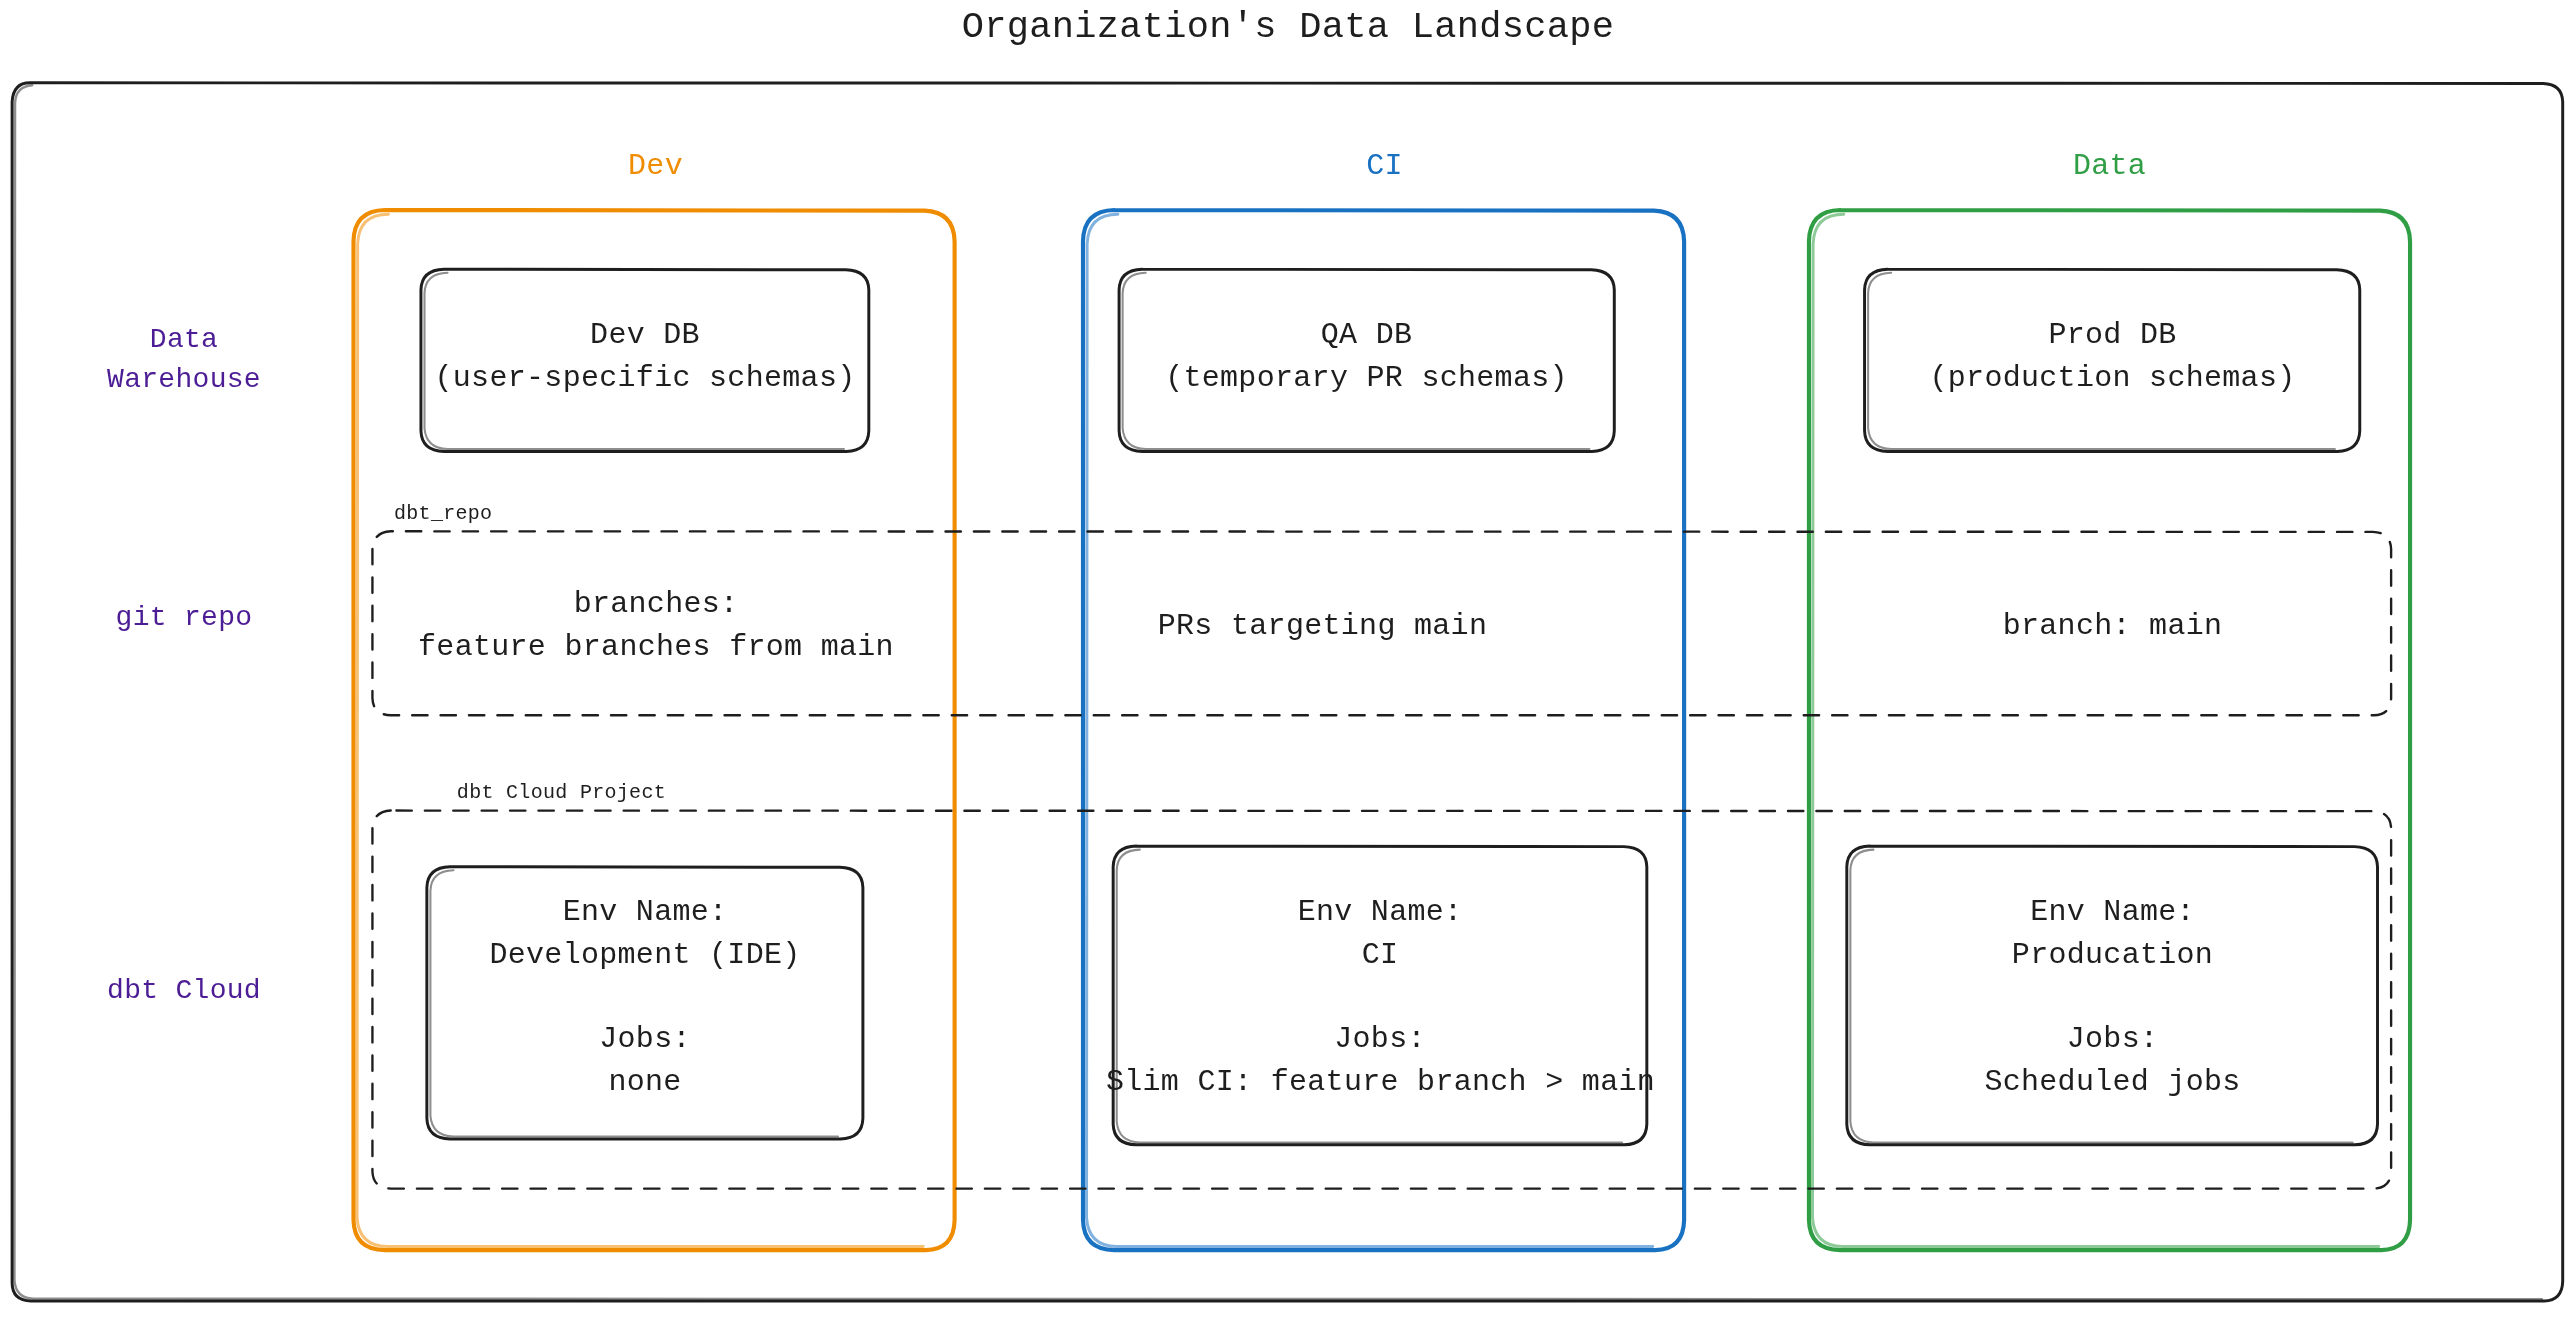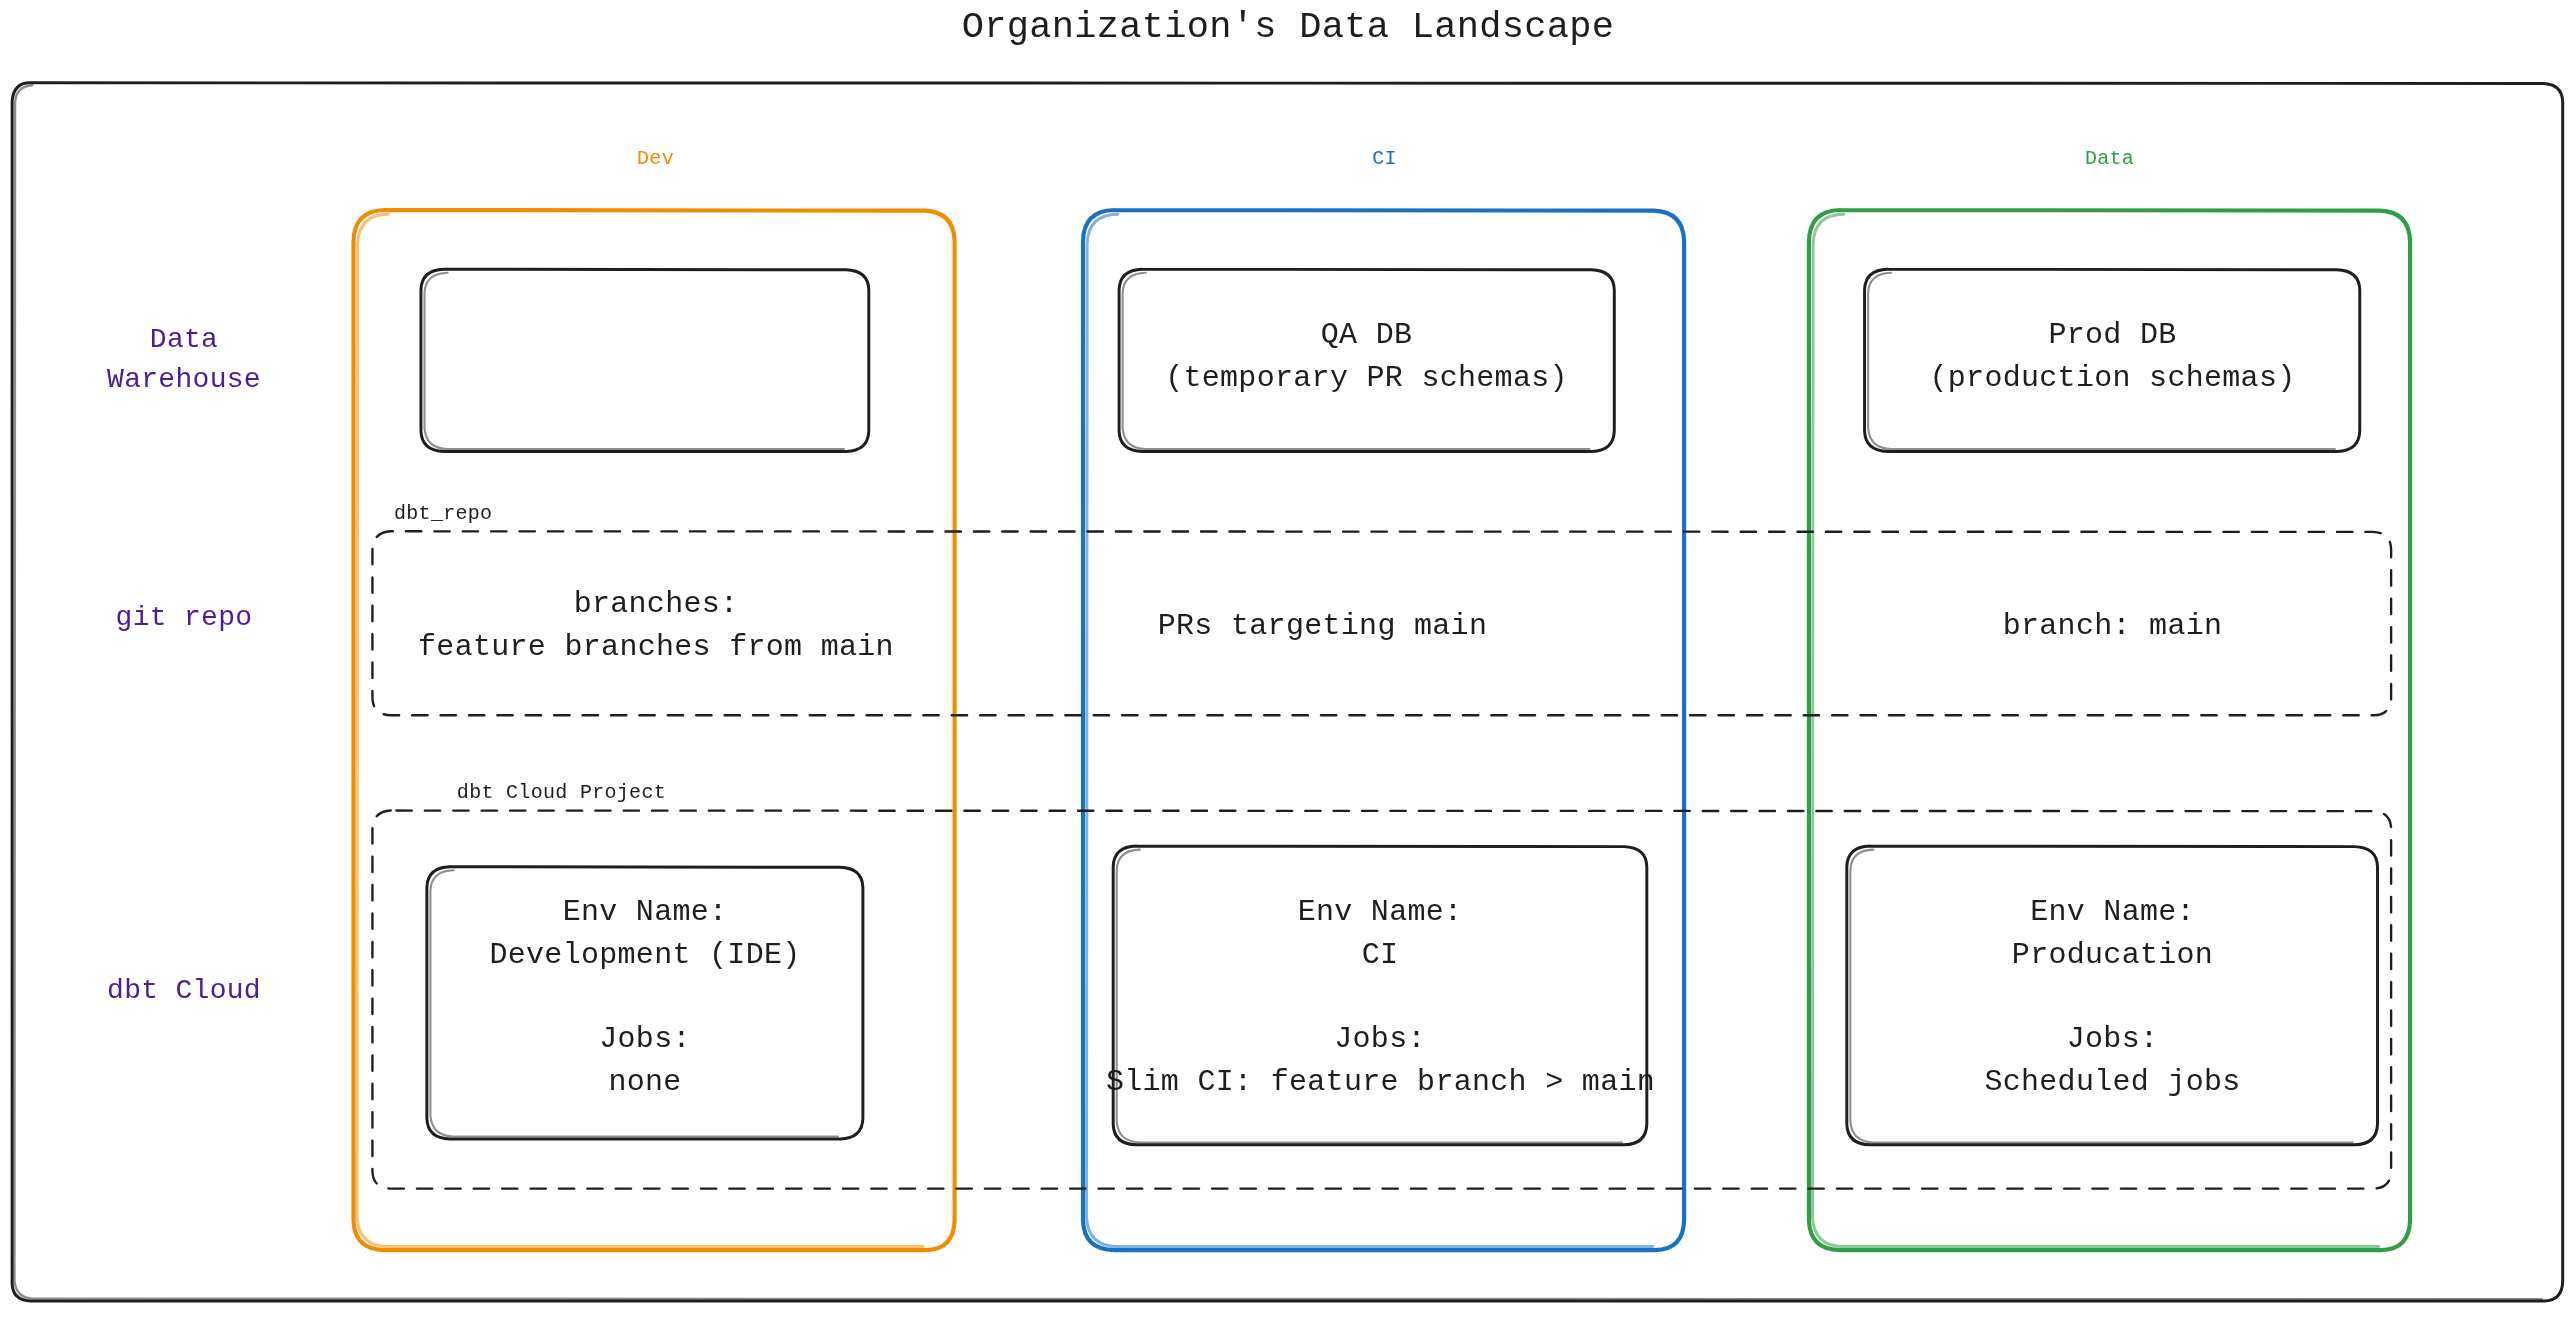--- a/index.html
+++ b/index.html
@@ -43,21 +43,21 @@
   }
 
   .txt {
     position: absolute;
     text-align: center;
     color: #1e1e1e;
     line-height: 1.42;
     white-space: pre-line;
   }
 
-  .col-header { font-size: 20px; }
+  .col-header { font-size: 30px; }
   .row-label  { font-size: 28px; color:#4c1d95; }
   .box-text   { font-size: 30px; }
   .group-label{ font-size: 20px; }
 
   .orange { color: #F08C00; }
   .blue   { color: #1971C2; }
   .green  { color: #2F9E44; }
 </style>
 </head>
 <body>
@@ -108,20 +108,22 @@
   <div class="txt hand col-header green" style="left:1926px; top:145px; width:367px;">Data</div>
 
   <div class="txt hand row-label" style="left:36px; top:320px; width:296px;">Data
 Warehouse</div>
   <div class="txt hand row-label" style="left:36px; top:598px; width:296px;">git repo</div>
   <div class="txt hand row-label" style="left:36px; top:971px; width:296px;">dbt Cloud</div>
 
   <div class="txt hand group-label" style="left:394px; top:500px; width:237px; text-align:left;">dbt_repo</div>
   <div class="txt hand group-label" style="left:394px; top:779px; width:272px; text-align:right;">dbt Cloud Project</div>
 
+  <div class="txt hand box-text" style="left:423px; top:314px; width:444px;">Dev DB
+(user-specific schemas)</div>
   <div class="txt hand box-text" style="left:1121px; top:314px; width:491px;">QA DB
 (temporary PR schemas)</div>
   <div class="txt hand box-text" style="left:1867px; top:314px; width:491px;">Prod DB
 (production schemas)</div>
 
   <div class="txt hand box-text" style="left:391px; top:583px; width:530px;">branches:
 feature branches from main</div>
   <div class="txt hand box-text" style="left:1074px; top:605px; width:497px;">PRs targeting main</div>
   <div class="txt hand box-text" style="left:1864px; top:605px; width:497px;">branch: main</div>
 

